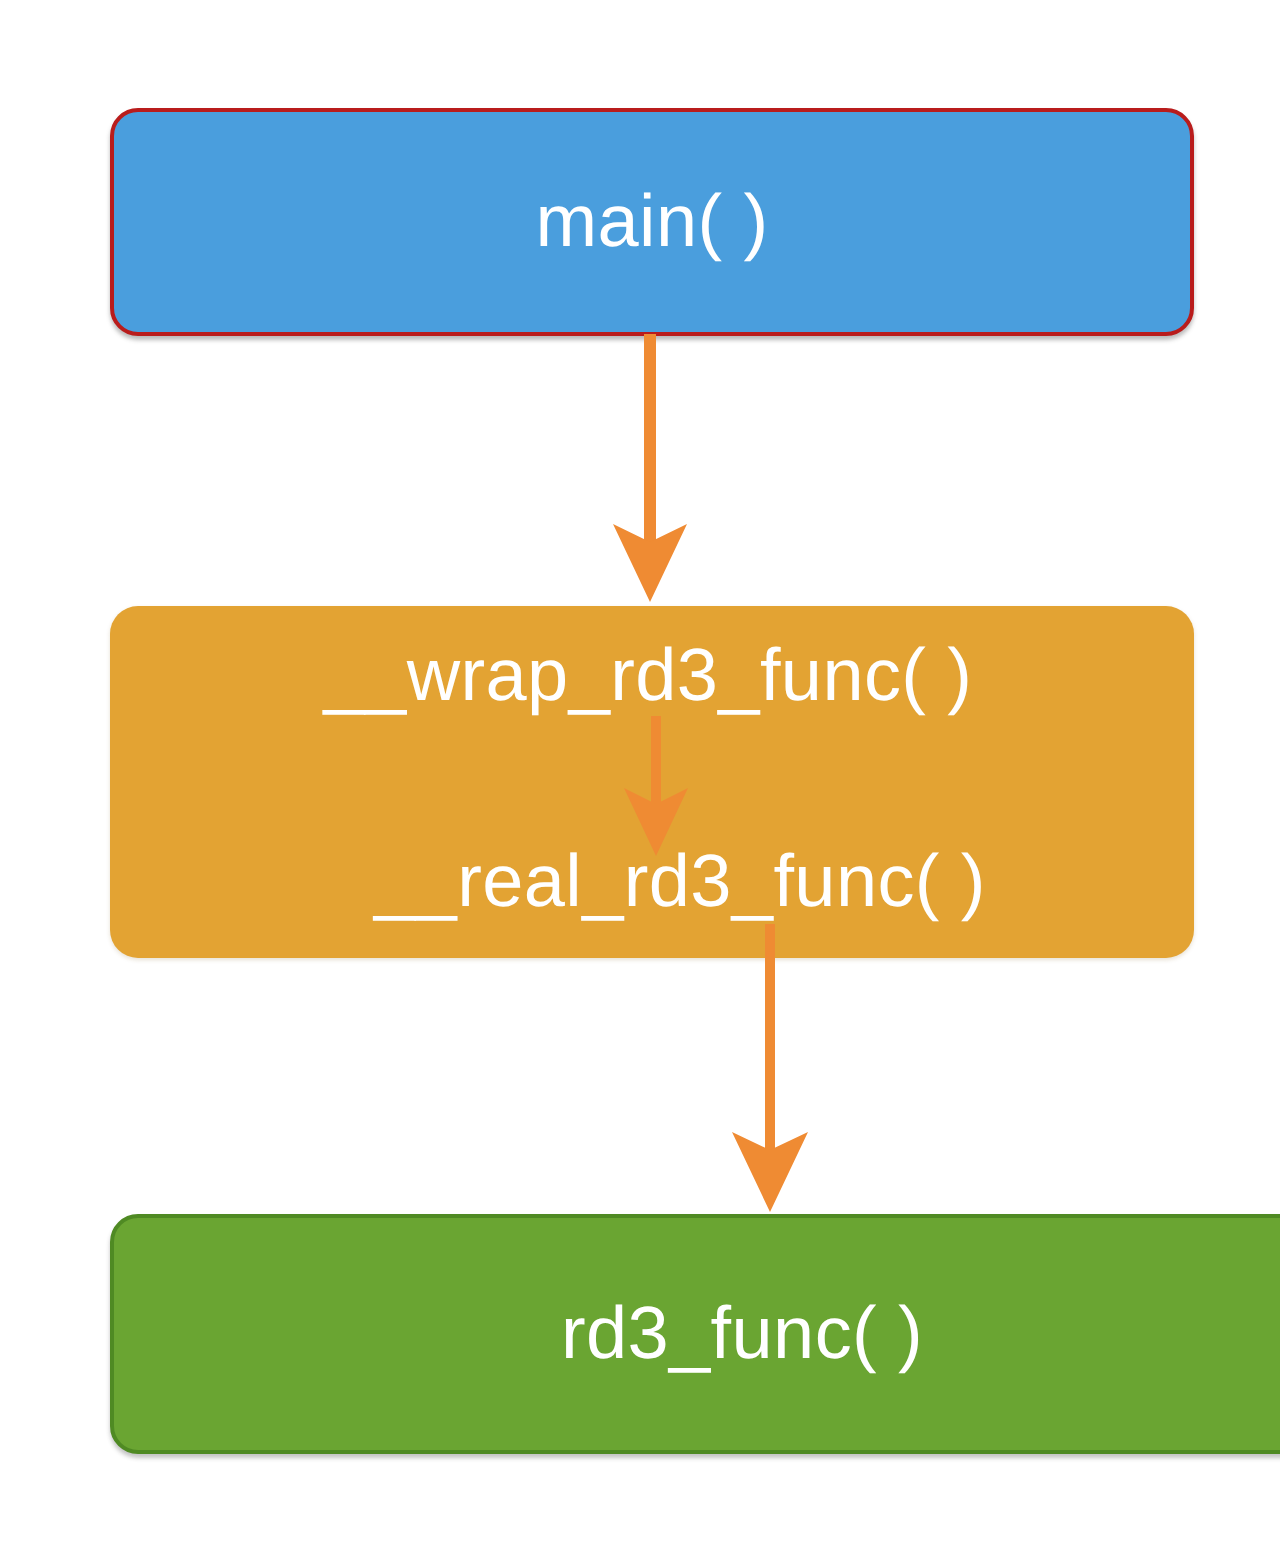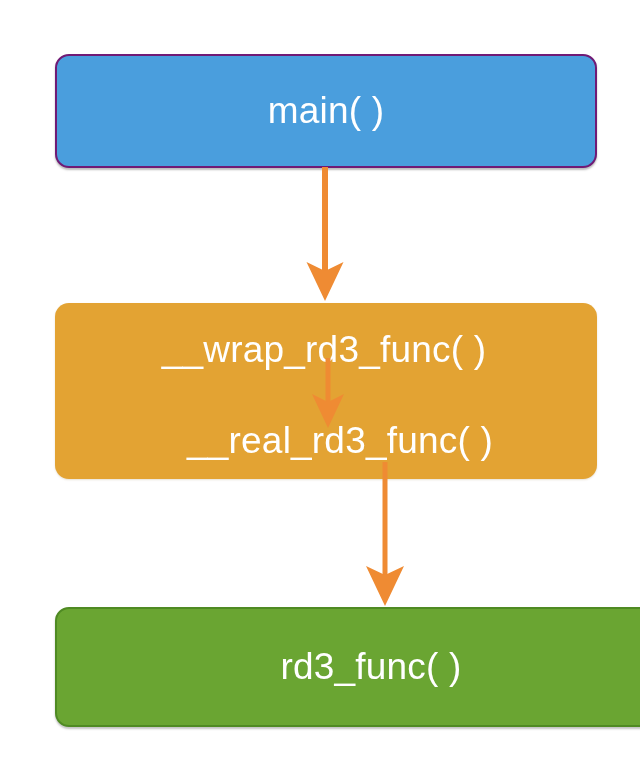--- a/index.html
+++ b/index.html
@@ -38,38 +38,38 @@
     letter-spacing: 0.2px;
     white-space: nowrap;
   }
 
   #node-main {
     left: 55px;
     top: 54px;
     width: 542px;
     height: 114px;
     background: #4a9edd;
-    border: 2px solid #701a75;
+    border: 2px solid #b91c1c;
     box-shadow: 0 2px 2px rgba(60,60,60,0.35);
   }
   #node-main .node-label {
     top: 36px;
   }
 
   #node-wrap {
     left: 55px;
     top: 303px;
     width: 542px;
     height: 176px;
     background: #e3a333;
     border: 0;
     box-shadow: 0 1px 2px rgba(120,90,20,0.18);
   }
   #label-wrap {
-    top: 28px;
+    top: 16px;
     padding-right: 4px;
     box-sizing: border-box;
   }
   #label-real {
     top: 119px;
     padding-left: 28px;
     box-sizing: border-box;
   }
 
   #node-rd3 {

